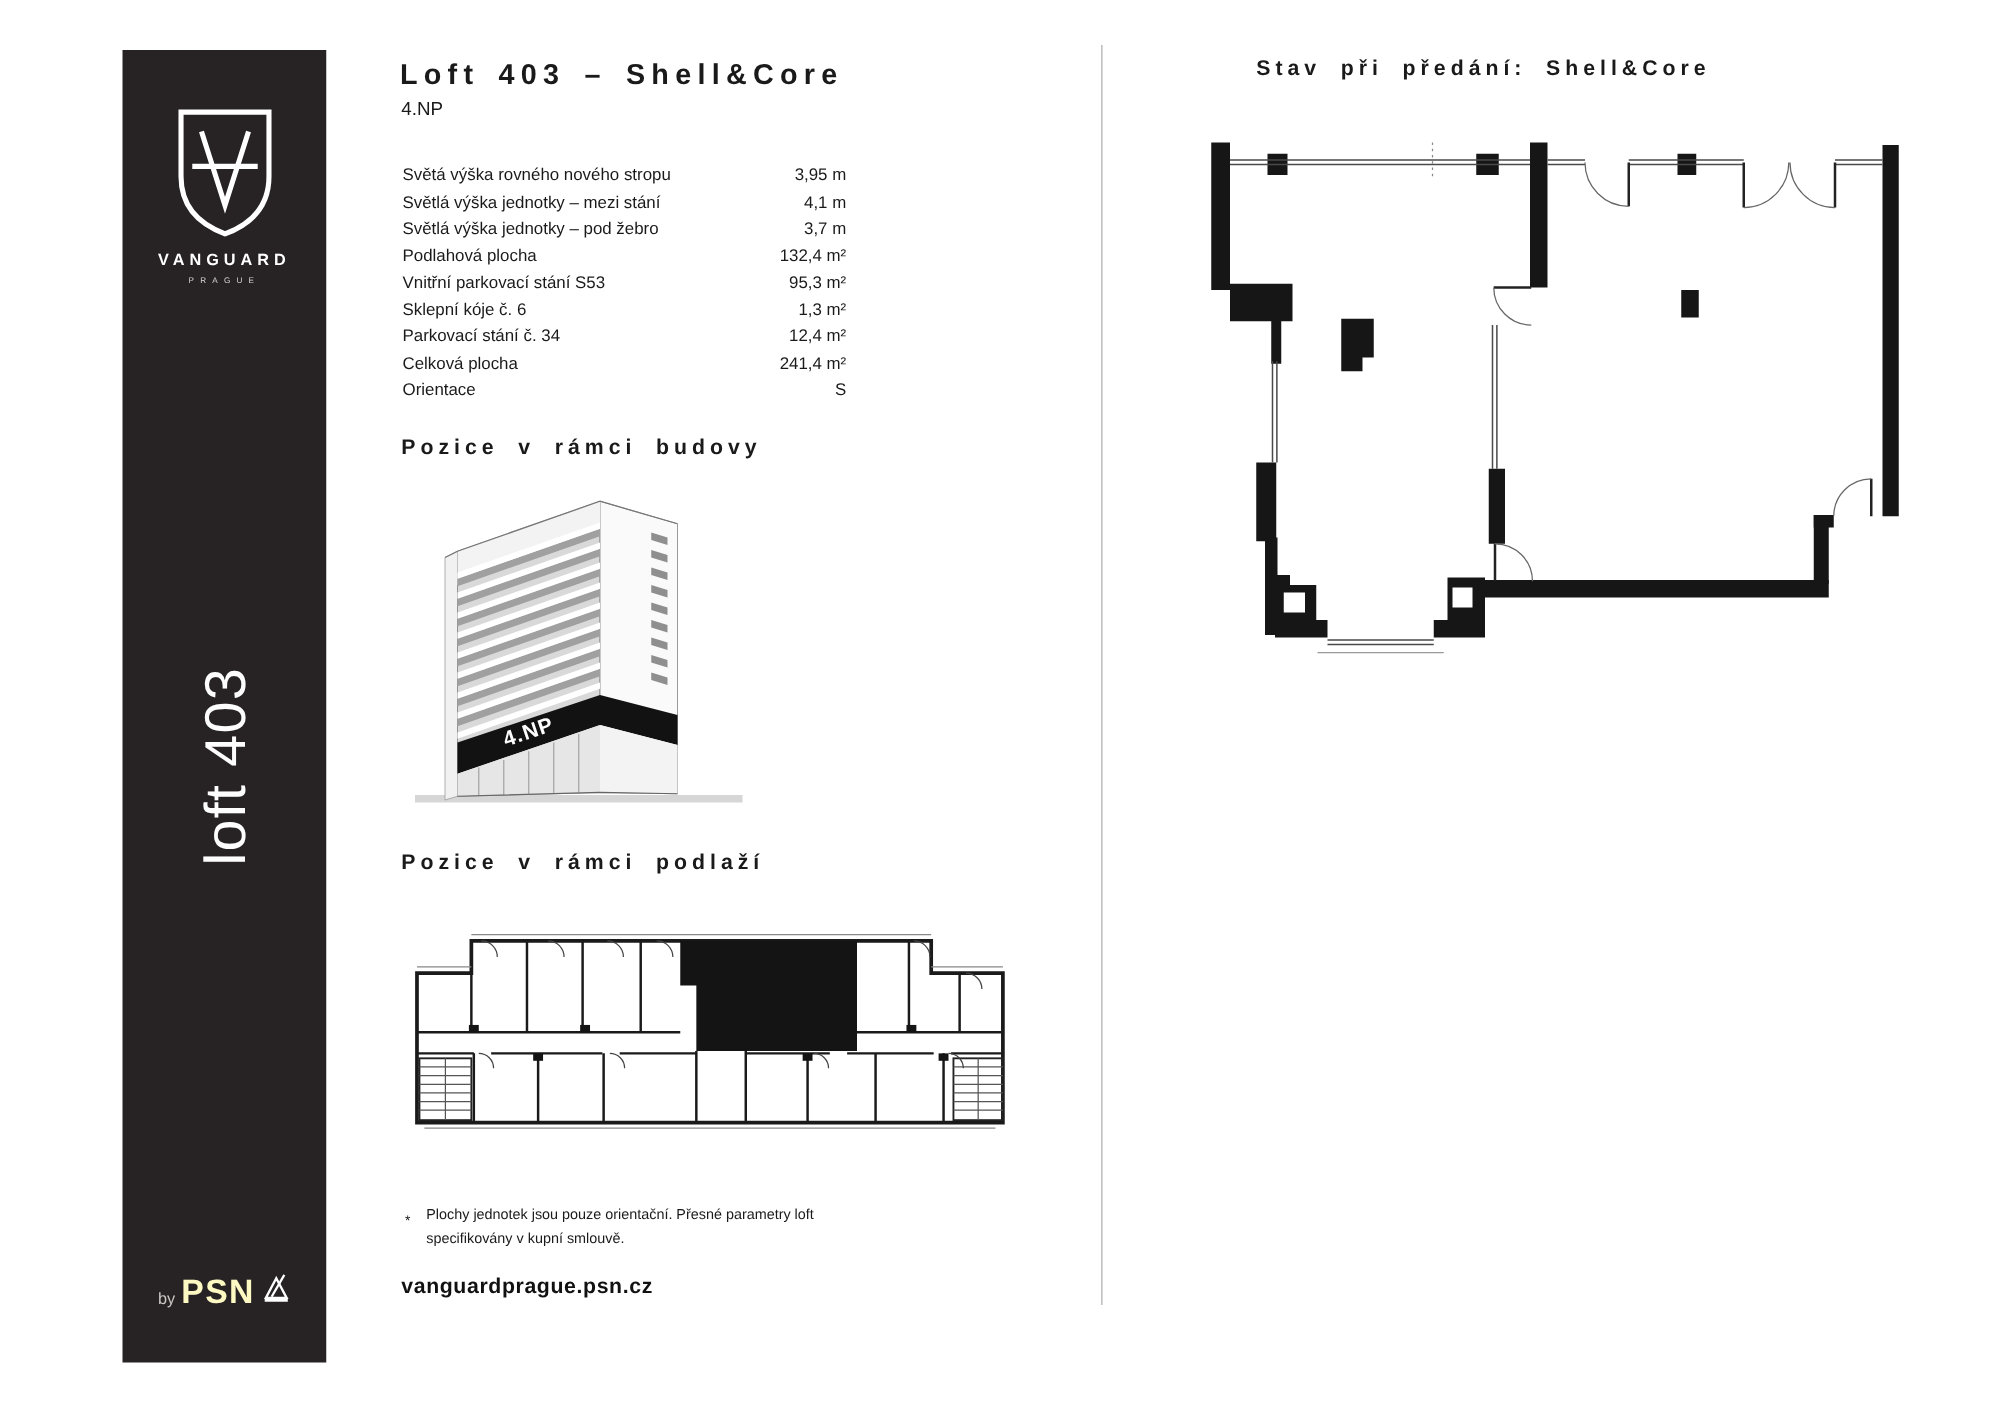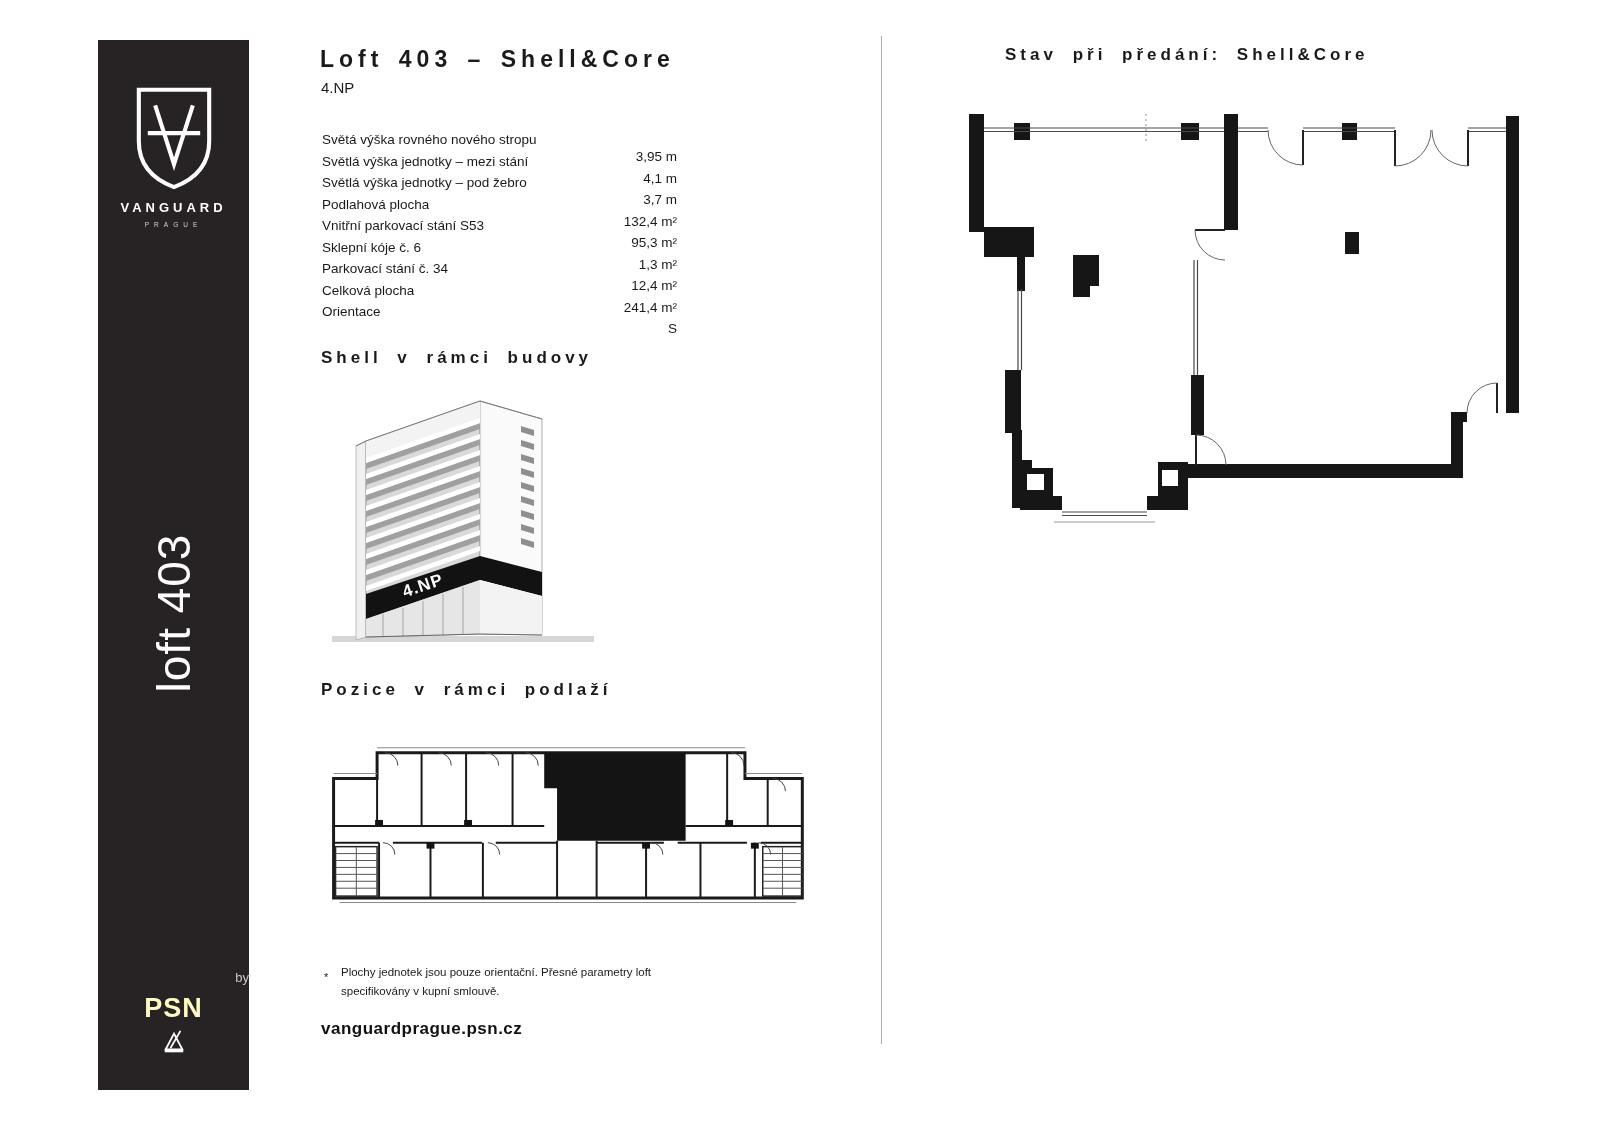--- a/index.html
+++ b/index.html
@@ -1,38 +1,38 @@
 <!DOCTYPE html>
 <html><head>
 <meta charset="utf-8">
 <style>
   * { margin:0; padding:0; box-sizing:border-box; }
   body { background:#fff; font-family:"Liberation Sans", sans-serif; }
   .page { position:relative; width:1600px; height:1131px; background:#ffffff; overflow:hidden; color:#1a1a1a; }
 
   
-  .sidebar { position:absolute; left:98px; top:40px; width:151px; height:1050px; background:#272324; }
+  .sidebar { position:absolute; left:98px; top:40px; width:163px; height:1050px; background:#272324; }
   .logo { position:absolute; left:50%; top:44px; transform:translateX(-50%); }
   .brand { position:absolute; top:160px; width:100%; text-align:center; color:#fff;
            font-weight:bold; font-size:13px; letter-spacing:4px; }
   .brand-sub { position:absolute; top:181px; width:100%; text-align:center; color:#d8d5d5;
            font-size:6.5px; letter-spacing:5px; }
   .unit-vertical { position:absolute; left:50%; top:573px; transform:translate(-50%,-50%) rotate(-90deg);
            white-space:nowrap; color:#fdfdfd; font-size:46px; letter-spacing:1px; }
-  .by-psn { position:absolute; top:930px; width:100%; display:flex; align-items:center; justify-content:center; gap:5px;flex-direction:column; }
+  .by-psn { position:absolute; top:978px; width:100%; display:flex; justify-content:center; gap:5px; }
   .by-label { color:#c9c6c6; font-size:13px; align-self:flex-end; padding-bottom:3px; }
   .by-brand { color:#fef9c3; font-weight:bold; font-size:27px; letter-spacing:1px; }
 
   
   .title { position:absolute; left:320px; top:46px; font-size:23px; font-weight:bold;
            letter-spacing:5px; word-spacing:4px; }
   .floor-label { position:absolute; left:321px; top:79px; font-size:15px; }
 
   .specs { position:absolute; left:322px; top:131px; width:355px; }
-  .spec-row { display:flex; justify-content:space-between; font-size:13.5px; height:21.5px; line-height:17px;flex-direction:column; }
+  .spec-row { display:flex; justify-content:space-between; font-size:13.5px; height:21.5px; line-height:17px; }
   .spec-label { white-space:nowrap; }
   .spec-value { white-space:nowrap; text-align:right; }
 
   .section-heading { position:absolute; font-size:17px; font-weight:bold; letter-spacing:4px; word-spacing:7px; }
   .sec-building { left:321px; top:348px; }
   .sec-floor { left:321px; top:680px; }
   .sec-handover { left:1005px; top:45px; }
 
   .building-illustration { position:absolute; left:328px; top:388px; }
   .floor-plan-small { position:absolute; left:317px; top:727px; }
@@ -109,21 +109,21 @@
     <div class="spec-row">
         <span class="spec-label">Celková plocha</span>
         <span class="spec-value">241,4 m²</span>
       </div>
     <div class="spec-row">
         <span class="spec-label">Orientace</span>
         <span class="spec-value">S</span>
       </div>
   </div>
 
-  <div class="section-heading sec-building">Shell v rámci budovy</div>
+  <div class="section-heading sec-building">Pozice v rámci budovy</div>
 
   <div class="building-illustration">
     <svg viewBox="0 0 285 270" width="285" height="270">
       <rect x="4" y="248" width="262" height="6" fill="#d6d6d6"></rect>
       <polygon points="28,58 38,53 38,249 28,252" fill="#f1f1f1" stroke="#9a9a9a" stroke-width="0.6"></polygon>
       <polygon points="38,53 152,13 152,246 38,249" fill="#d9d9d9" stroke="#8a8a8a" stroke-width="0.7"></polygon>
       <polygon points="152,13 214,31 214,247 152,246" fill="#fafafa" stroke="#8a8a8a" stroke-width="0.7"></polygon>
       <polygon points="38,53 152,13 152,40 38,80" fill="#f3f3f3"></polygon>
 
       <g>

